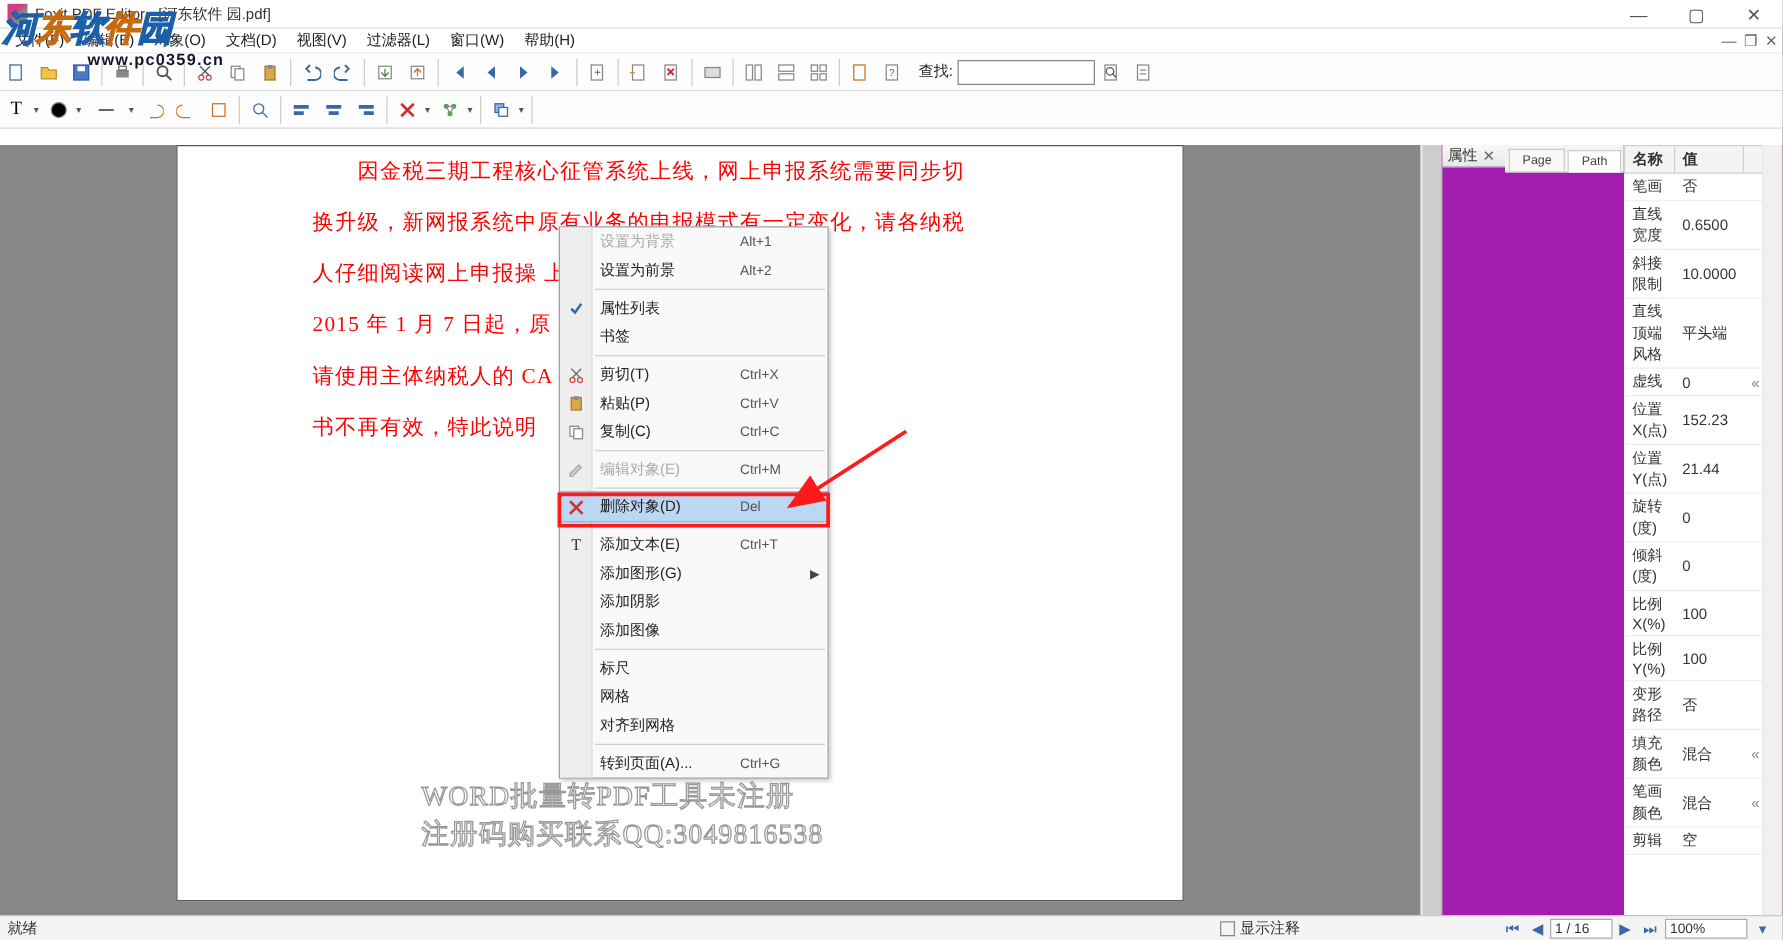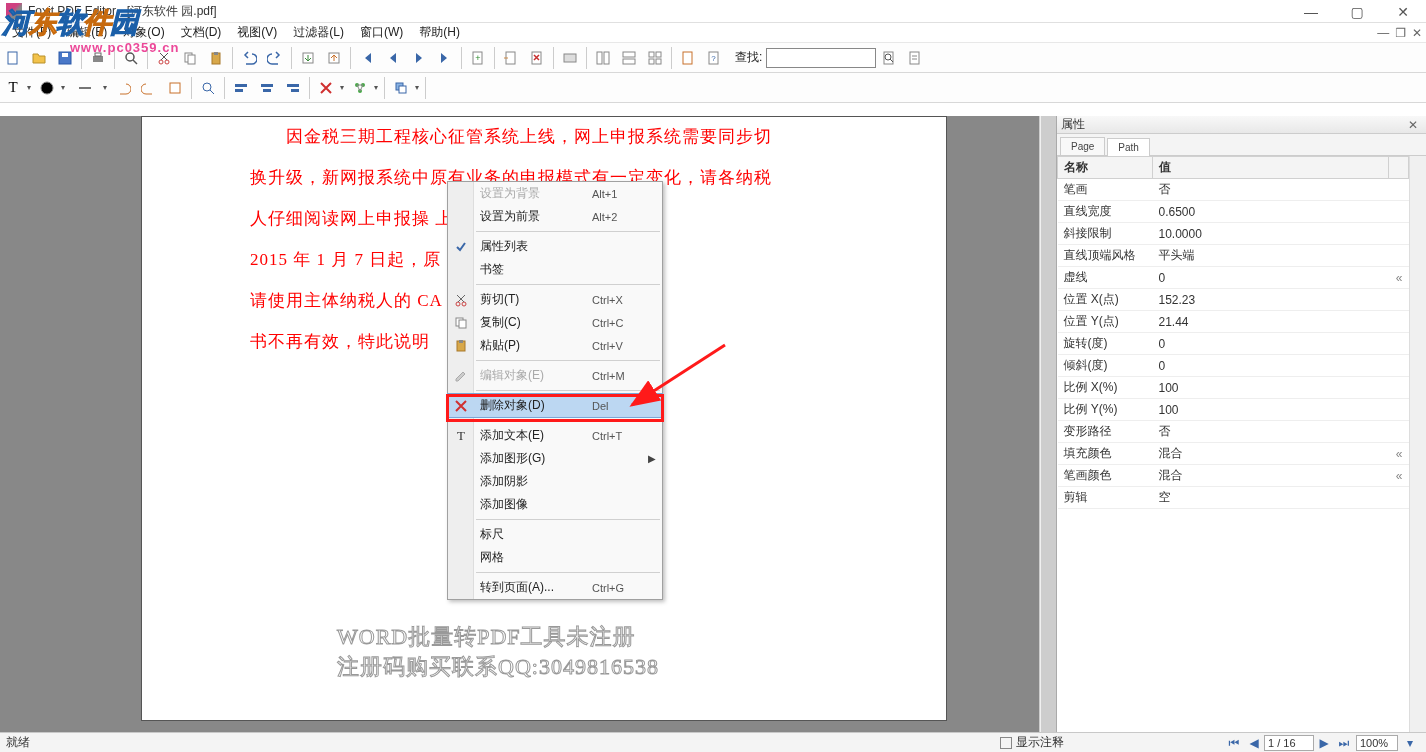--- a/index.html
+++ b/index.html
@@ -31,21 +31,21 @@
 .doc-area { flex:1; background:#888; position:relative; overflow:hidden;padding-left:36px; }
 .page { position:absolute; top:0; left:141px; width:806px; height:605px; background:#fff; border:1px solid #555; }
 .page .line { position:absolute; font-size:17px; color:#ff0000; font-family: "SimSun"; letter-spacing:1px; white-space:nowrap; }
 .page .watermark-wrap { position:absolute; left:195px; top:505px; }
 .page .wm { font-size:22px; color:#bbb; font-family:"Microsoft YaHei"; letter-spacing:1px; }
 .page .wm.outline { -webkit-text-stroke:1px #999; color:transparent; }
 .doc-scroll-v { width:17px; background:#f0f0f0; border-left:1px solid #ccc; position:relative; }
 .doc-scroll-v .thumb { position:absolute; top:0; left:1px; width:15px; height:100%; background:#cdcdcd; }
 
 
-.props-panel { width:370px; background:#a21caf; display:flex; flex-direction:column; border-left:1px solid #aaa; }
+.props-panel { width:273px; background:#a21caf; display:flex; flex-direction:row; border-left:1px solid #aaa; }
 .props-header { height:18px; background:linear-gradient(#f8f8f8,#e8e8e8); border-bottom:1px solid #ccc; display:flex; align-items:center; padding:0 4px; font-size:12px; color:#333; }
 .props-header .x { margin-left:auto; font-size:12px; color:#666; padding:0 4px; }
 .props-tabs { height:22px; display:flex; align-items:flex-end; padding-left:3px; border-bottom:1px solid #ccc; background:#f4f4f4; }
 .props-tabs .ptab { padding:3px 10px; font-size:10px; border:1px solid #ccc; border-bottom:none; background:#f8f8f8; margin-right:2px; color:#444; }
 .props-tabs .ptab.active { background:#fff; position:relative; top:1px; }
 .props-body { flex:1; overflow-y:auto; background:#fff; position:relative; }
 .props-table { width:100%; border-collapse:collapse; font-size:12px; }
 .props-table th { text-align:left; background:#f4f4f4; border:1px solid #d0d0d0; padding:2px 6px; font-weight:bold; color:#333; }
 .props-table td { border-bottom:1px solid #eee; padding:2px 6px; color:#333; }
 .props-table td.rarrow { text-align:right; color:#888; width:20px; }
@@ -67,27 +67,27 @@
 
 
 .red-arrow { position:absolute; z-index:601; }
 
 
 .status-bar { position:absolute; bottom:0; left:0; right:0; height:20px; background:#f4f4f4; border-top:1px solid #c8c8c8; display:flex; align-items:center; font-size:12px; color:#333; padding:0 6px; }
 .status-bar .grow { flex:1; }
 .status-bar .chk { width:12px; height:12px; border:1px solid #888; margin-right:4px; display:inline-block; }
 .status-bar .navbtn { width:18px; height:16px; display:flex; align-items:center; justify-content:center; color:#3a67a8; margin:0 1px; }
 .status-bar .pager { border:1px solid #aaa; background:#fff; width:50px; height:16px; font-size:11px; padding:0 3px; display:flex; align-items:center; }
-.status-bar .zoom { border:1px solid #aaa; background:#fff; width:42px; height:16px; font-size:11px; padding:0 3px; margin:0 2px; display:flex; align-items:center; }
+.status-bar .zoom { border:1px solid #aaa; background:#fff; width:66px; height:16px; font-size:11px; padding:0 3px; margin:0 2px; display:flex; align-items:center; }
 
 
 .logo-wm { position:absolute; top:4px; left:2px; z-index:50; font-size:28px; font-weight:bold; font-style:italic; color:#333; pointer-events:none; letter-spacing:-1px; }
 .logo-wm .d { color:#2b80d6; -webkit-text-stroke:1px #1b5fa8; }
 .logo-wm .c { color:#ff9a2e; -webkit-text-stroke:1px #c76a0e; }
-.logo-url { position:absolute; top:40px; left:70px; z-index:50; color:#ec4899; font-size:13px; font-weight:bold; letter-spacing:1px; pointer-events:none; }
+.logo-url { position:absolute; top:40px; left:70px; z-index:50; color:#0f172a; font-size:13px; font-weight:bold; letter-spacing:1px; pointer-events:none; }
 </style>
 </head>
 <body>
 
 <div class="logo-wm">
   <span class="d">河</span><span class="c">东</span><span class="d">软</span><span class="c">件</span><span class="d">园</span>
 </div>
 <div class="logo-url">www.pc0359.cn</div>
 
 <div class="title-bar">
@@ -545,37 +545,37 @@
             <line x1="10" y1="9" x2="3" y2="2" stroke="#666"></line>
           </svg>
         </span>
         <span class="lbl">剪切(T)</span>
         <span class="sc">Ctrl+X</span>
         <span class="arrow"></span>
       </div>
       <div class="cm-item">
         <span class="ico">
           <svg width="14" height="14" viewBox="0 0 14 14">
+            <rect x="3" y="2" width="8" height="10" fill="#d8a84a" stroke="#a8782a"></rect>
+            <rect x="5" y="1" width="4" height="3" fill="#888"></rect>
+          </svg>
+        </span>
+        <span class="lbl">粘贴(P)</span>
+        <span class="sc">Ctrl+V</span>
+        <span class="arrow"></span>
+      </div>
+      <div class="cm-item">
+        <span class="ico">
+          <svg width="14" height="14" viewBox="0 0 14 14">
             <rect x="2" y="2" width="7" height="8" fill="#fff" stroke="#888"></rect>
             <rect x="5" y="4" width="7" height="8" fill="#fff" stroke="#888"></rect>
           </svg>
         </span>
         <span class="lbl">复制(C)</span>
         <span class="sc">Ctrl+C</span>
-        <span class="arrow"></span>
-      </div>
-      <div class="cm-item">
-        <span class="ico">
-          <svg width="14" height="14" viewBox="0 0 14 14">
-            <rect x="3" y="2" width="8" height="10" fill="#d8a84a" stroke="#a8782a"></rect>
-            <rect x="5" y="1" width="4" height="3" fill="#888"></rect>
-          </svg>
-        </span>
-        <span class="lbl">粘贴(P)</span>
-        <span class="sc">Ctrl+V</span>
         <span class="arrow"></span>
       </div>
       <div class="cm-sep"></div>
       <div class="cm-item disabled">
         <span class="ico">
           <svg width="14" height="14" viewBox="0 0 14 14">
             <path d="M2 10l7-7 2 2-7 7H2z" fill="#ccc" stroke="#aaa"></path>
           </svg>
         </span>
         <span class="lbl">编辑对象(E)</span>
@@ -623,20 +623,26 @@
       <div class="cm-sep"></div>
       <div class="cm-item">
         <span class="ico"></span>
         <span class="lbl">标尺</span>
         <span class="sc"></span>
         <span class="arrow"></span>
       </div>
       <div class="cm-item">
         <span class="ico"></span>
         <span class="lbl">网格</span>
+        <span class="sc"></span>
+        <span class="arrow"></span>
+      </div>
+      <div class="cm-item">
+        <span class="ico"></span>
+        <span class="lbl">对齐到网格</span>
         <span class="sc"></span>
         <span class="arrow"></span>
       </div>
       <div class="cm-sep"></div>
       <div class="cm-item">
         <span class="ico"></span>
         <span class="lbl">转到页面(A)...</span>
         <span class="sc">Ctrl+G</span>
         <span class="arrow"></span>
       </div>

